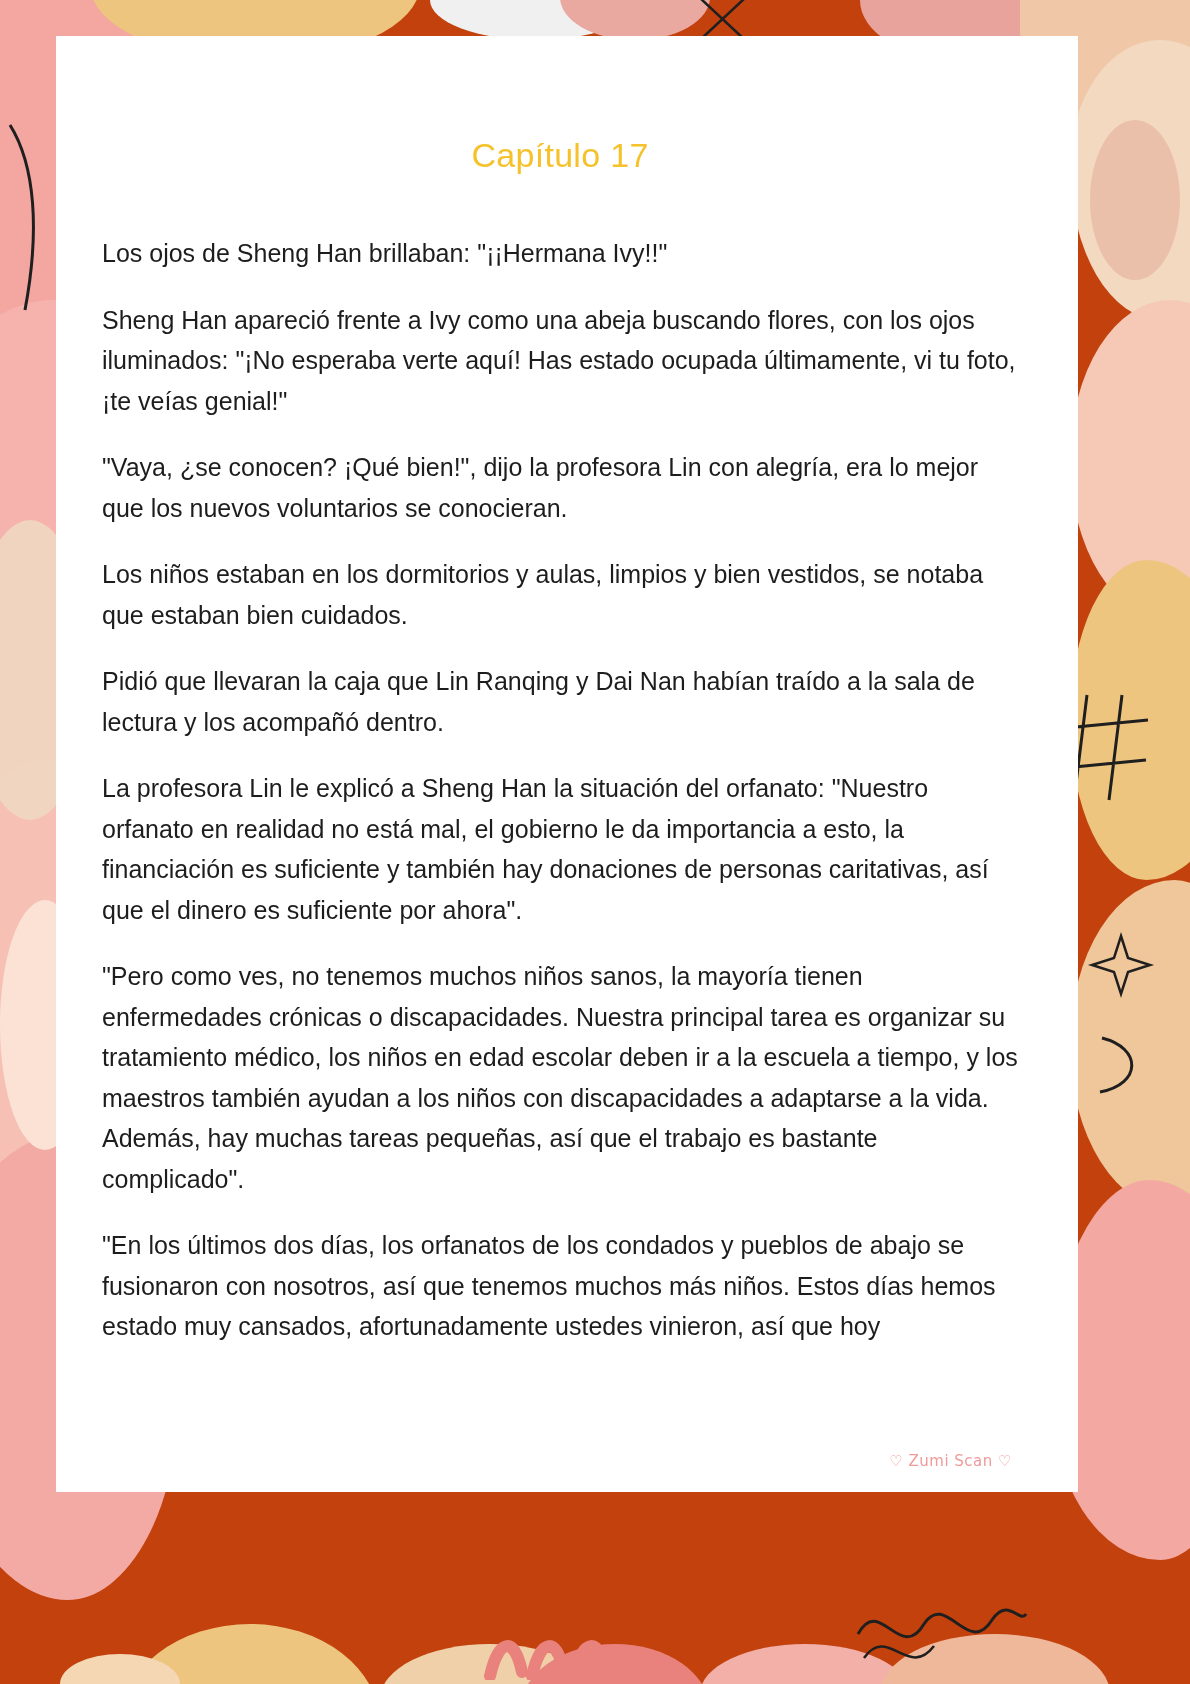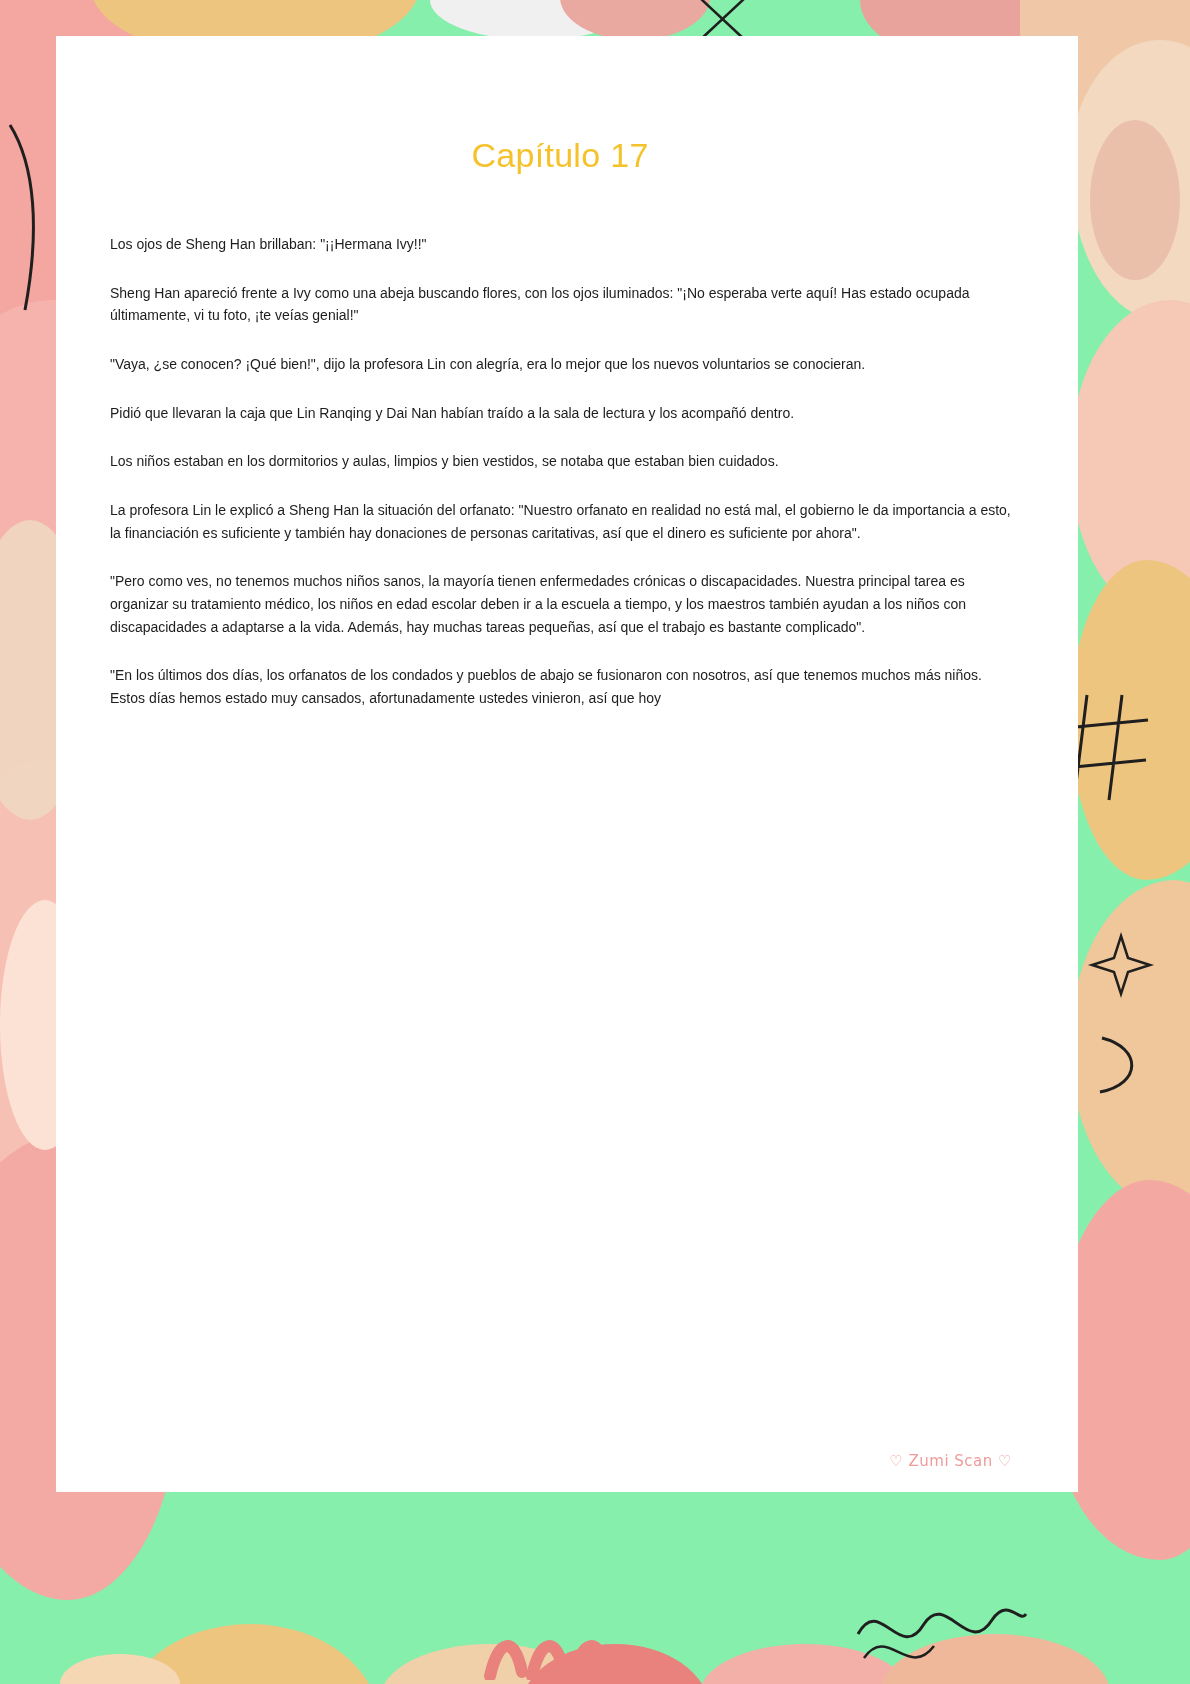--- a/index.html
+++ b/index.html
@@ -12,21 +12,21 @@
     background: #ffffff;
     font-family: "Liberation Sans", sans-serif;
     overflow: hidden;
   }
 
   .page {
     position: relative;
     width: 1190px;
     height: 1684px;
     overflow: hidden;
-    background: #86efac;
+    background: #c2410c;
   }
 
   
   .bg {
     position: absolute;
     inset: 0;
     overflow: hidden;
   }
   .blob {
     position: absolute;
@@ -209,24 +209,24 @@
   .chapter-title {
     text-align: center;
     font-size: 34px;
     color: #f5c22b;
     font-weight: 400;
     margin: 40px 0 58px 0;
     letter-spacing: .3px;
   }
 
   .para {
-    font-size: 14px;
+    font-size: 25px;
     line-height: 1.62;
     color: #1d1d1d;
-    margin: 0 0 26px 8px;
+    margin: 0 0 26px 0;
     font-weight: 400;
   }
 
   .credit {
     position: absolute;
     right: 66px;
     bottom: 22px;
     font-size: 15px;
     color: #f09a9a;
     font-family: "DejaVu Sans", sans-serif;
@@ -295,22 +295,22 @@
     </svg>
   </div>
 
   <div class="paper">
     <div class="content">
       <h1 class="chapter-title">Capítulo 17</h1>
 
       <p class="para">Los ojos de Sheng Han brillaban: "¡¡Hermana Ivy!!"</p>
       <p class="para">Sheng Han apareció frente a Ivy como una abeja buscando flores, con los ojos iluminados: "¡No esperaba verte aquí! Has estado ocupada últimamente, vi tu foto, ¡te veías genial!"</p>
       <p class="para">"Vaya, ¿se conocen? ¡Qué bien!", dijo la profesora Lin con alegría, era lo mejor que los nuevos voluntarios se conocieran.</p>
+      <p class="para">Los niños estaban en los dormitorios y aulas, limpios y bien vestidos, se notaba que estaban bien cuidados.</p>
       <p class="para">Pidió que llevaran la caja que Lin Ranqing y Dai Nan habían traído a la sala de lectura y los acompañó dentro.</p>
-      <p class="para">Los niños estaban en los dormitorios y aulas, limpios y bien vestidos, se notaba que estaban bien cuidados.</p>
       <p class="para">La profesora Lin le explicó a Sheng Han la situación del orfanato: "Nuestro orfanato en realidad no está mal, el gobierno le da importancia a esto, la financiación es suficiente y también hay donaciones de personas caritativas, así que el dinero es suficiente por ahora".</p>
       <p class="para">"Pero como ves, no tenemos muchos niños sanos, la mayoría tienen enfermedades crónicas o discapacidades. Nuestra principal tarea es organizar su tratamiento médico, los niños en edad escolar deben ir a la escuela a tiempo, y los maestros también ayudan a los niños con discapacidades a adaptarse a la vida. Además, hay muchas tareas pequeñas, así que el trabajo es bastante complicado".</p>
       <p class="para">"En los últimos dos días, los orfanatos de los condados y pueblos de abajo se fusionaron con nosotros, así que tenemos muchos más niños. Estos días hemos estado muy cansados, afortunadamente ustedes vinieron, así que hoy</p>
     </div>
 
     <div class="credit">♡ Zumi Scan ♡</div>
   </div>
 
 </div>
 

